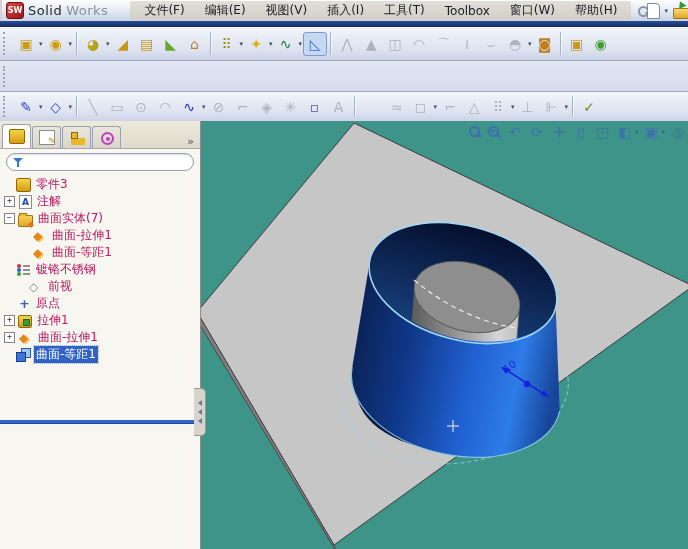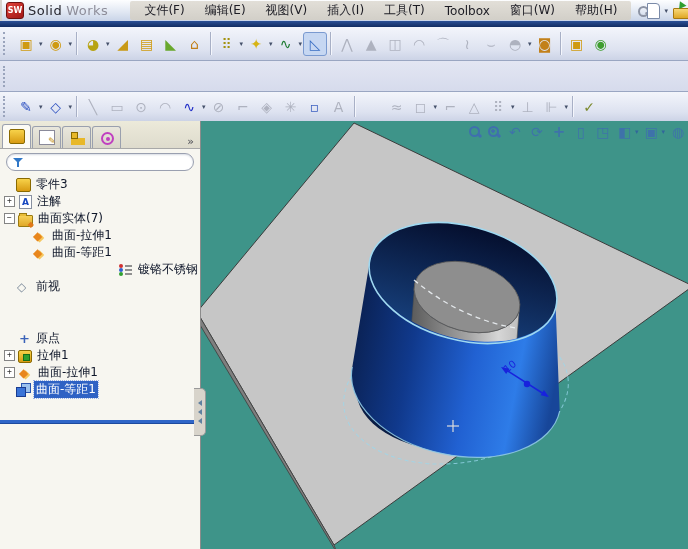--- a/index.html
+++ b/index.html
@@ -70,21 +70,21 @@
   .filter-row{display:flex;align-items:center;padding:4px 6px 2px 6px;}
   .filter-box{flex:1;height:16px;border:1px solid #9aa0b0;border-radius:9px;background:#fff;display:flex;align-items:center;padding:0 6px;box-shadow:inset 0 1px 2px #d8dce4;}
   .funnel{width:10px;height:11px;position:relative;margin-right:4px;flex:none;}
   .funnel::before{content:"";position:absolute;left:0;top:1px;border-left:5px solid transparent;border-right:5px solid transparent;border-top:5px solid #3078c8;}
   .funnel::after{content:"";position:absolute;left:4px;top:5px;width:2px;height:5px;background:#3078c8;}
   .filter-input{border:none;outline:none;flex:1;font-size:11px;background:transparent;height:12px;}
   .tree{position:relative;padding-top:3px;}
   .trow{display:flex;align-items:center;height:17px;gap:3px;}
   .exp{width:9px;height:9px;border:1px solid #848484;background:#fff;font:8px/8px "DejaVu Sans Mono",monospace;color:#333;text-align:center;flex:none;}
   .spacer9{width:9px;flex:none;}
-  .tlabel{white-space:nowrap;padding:0 2px;color:#0f172a;}
+  .tlabel{white-space:nowrap;padding:0 2px;color:#be185d;}
   .trow.sel .tlabel{background:#2f62c4;color:#fff;outline:1px dotted #9ab2e8;}
   .ti{width:15px;height:14px;position:relative;display:inline-block;flex:none;}
   .ti-part{background:linear-gradient(#f7d24a,#d89b12);border:1px solid #8a6a00;border-radius:2px;width:13px;height:12px;}
   .ti-annotations{background:#fff;border:1px solid #8890a0;width:11px;height:12px;margin-left:1px;}
   .ti-annotations::after{content:"A";position:absolute;left:2px;top:1px;font-size:9px;font-weight:bold;color:#1848c0;}
   .ti-surface-folder{background:linear-gradient(#f6d056,#e0a828);border:1px solid #9a7a10;border-radius:1px;width:13px;height:10px;top:2px;}
   .ti-surface-folder::before{content:"";position:absolute;left:0;top:-3px;width:6px;height:2px;background:#e8bc38;border:1px solid #9a7a10;border-bottom:none;}
   .ti-surface-folder::after{content:"◆";position:absolute;right:-2px;bottom:-3px;font-size:8px;color:#e07818;}
   .ti-surface::after{content:"◆";position:absolute;left:1px;top:0px;font-size:12px;color:#e8861c;text-shadow:2px 1px 0 #f6c860;}
   .ti-material::before{content:"";position:absolute;left:1px;top:1px;width:4px;height:4px;border-radius:50%;background:#d03030;box-shadow:0 4px 0 #3060d0,0 8px 0 #30a030;}
@@ -345,31 +345,31 @@
         <div class="trow" style="padding-left: 20px;">
           <span class="spacer9"></span>
           <span class="ti ti-surface"></span>
           <span class="tlabel">曲面-拉伸1</span>
         </div>
         <div class="trow" style="padding-left: 20px;">
           <span class="spacer9"></span>
           <span class="ti ti-surface"></span>
           <span class="tlabel">曲面-等距1</span>
         </div>
-        <div class="trow" style="padding-left: 4px; justify-content: flex-end;">
+        <div class="trow" style="padding-left: 4px;">
           <span class="spacer9"></span>
           <span class="ti ti-material"></span>
           <span class="tlabel">镀铬不锈钢</span>
         </div>
-        <div class="trow" style="padding-left: 4px;">
+        <div class="trow" style="padding-left: 16px;">
           <span class="spacer9"></span>
           <span class="ti ti-plane"></span>
           <span class="tlabel">前视</span>
         </div>
-        <div class="trow" style="padding-left: 4px; margin-top: 35px;">
+        <div class="trow" style="padding-left: 4px;">
           <span class="spacer9"></span>
           <span class="ti ti-origin"></span>
           <span class="tlabel">原点</span>
         </div>
         <div class="trow" style="padding-left: 4px;">
           <span class="exp">+</span>
           <span class="ti ti-extrude"></span>
           <span class="tlabel">拉伸1</span>
         </div>
         <div class="trow" style="padding-left: 4px;">

